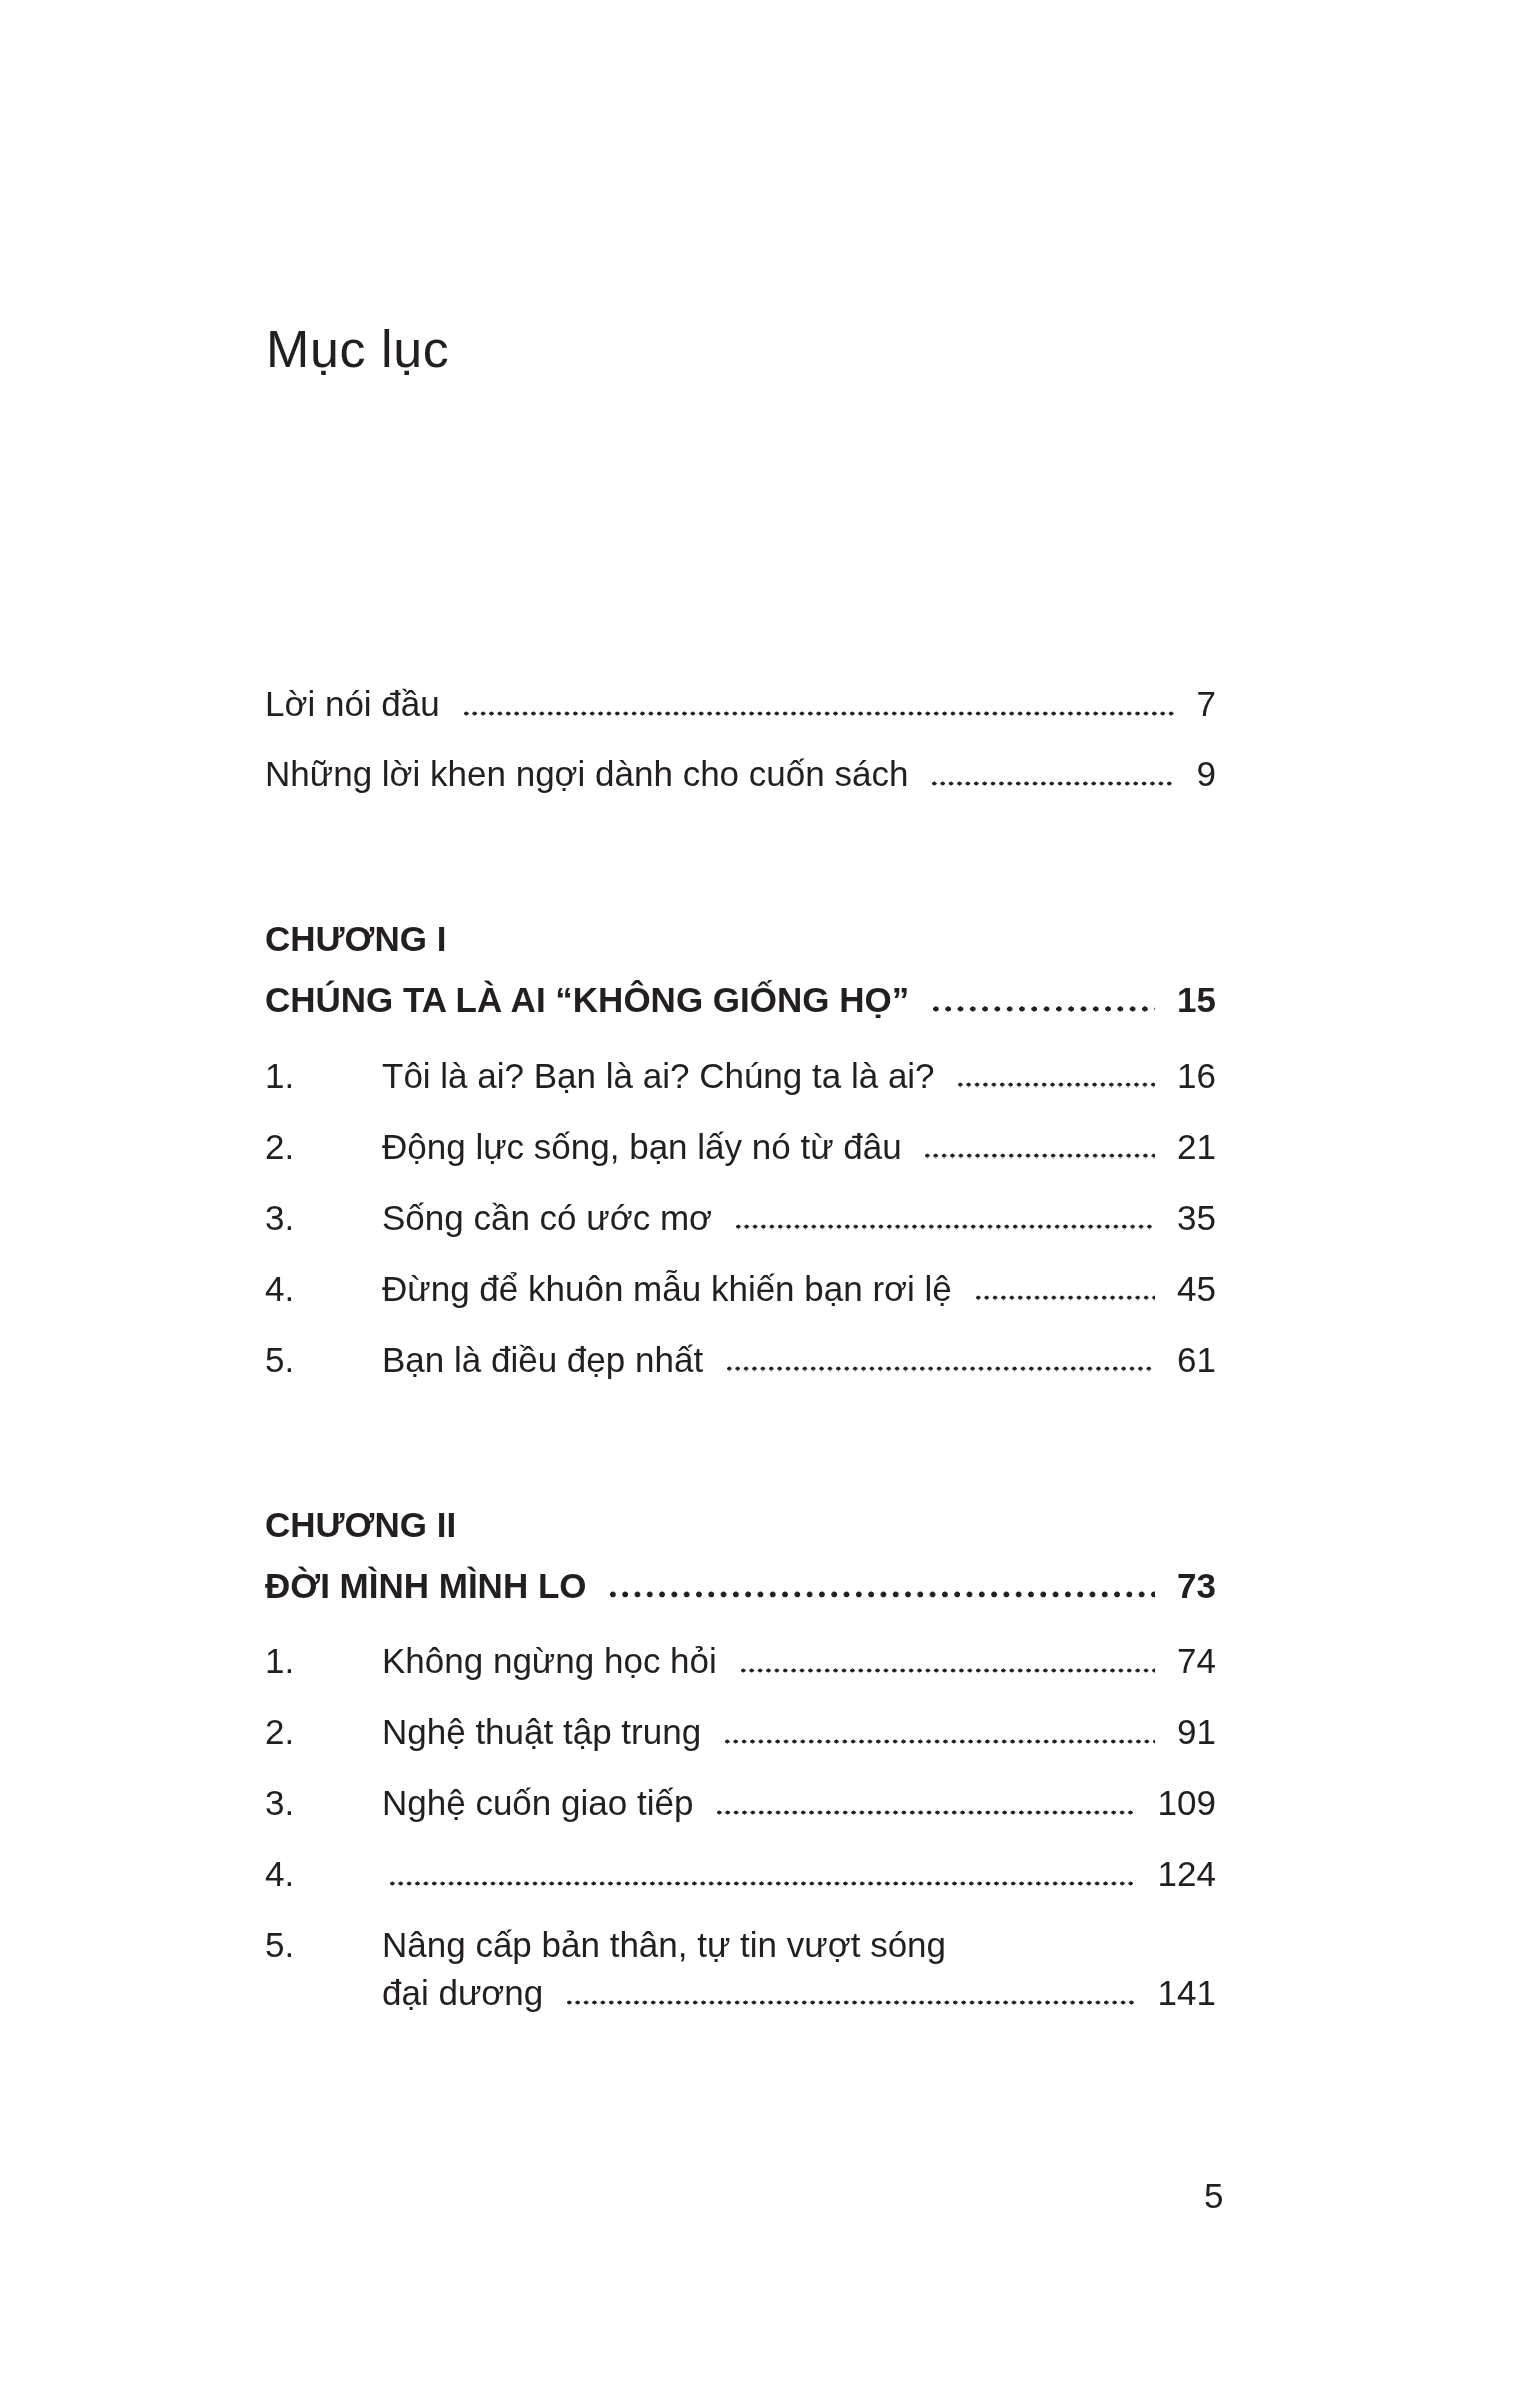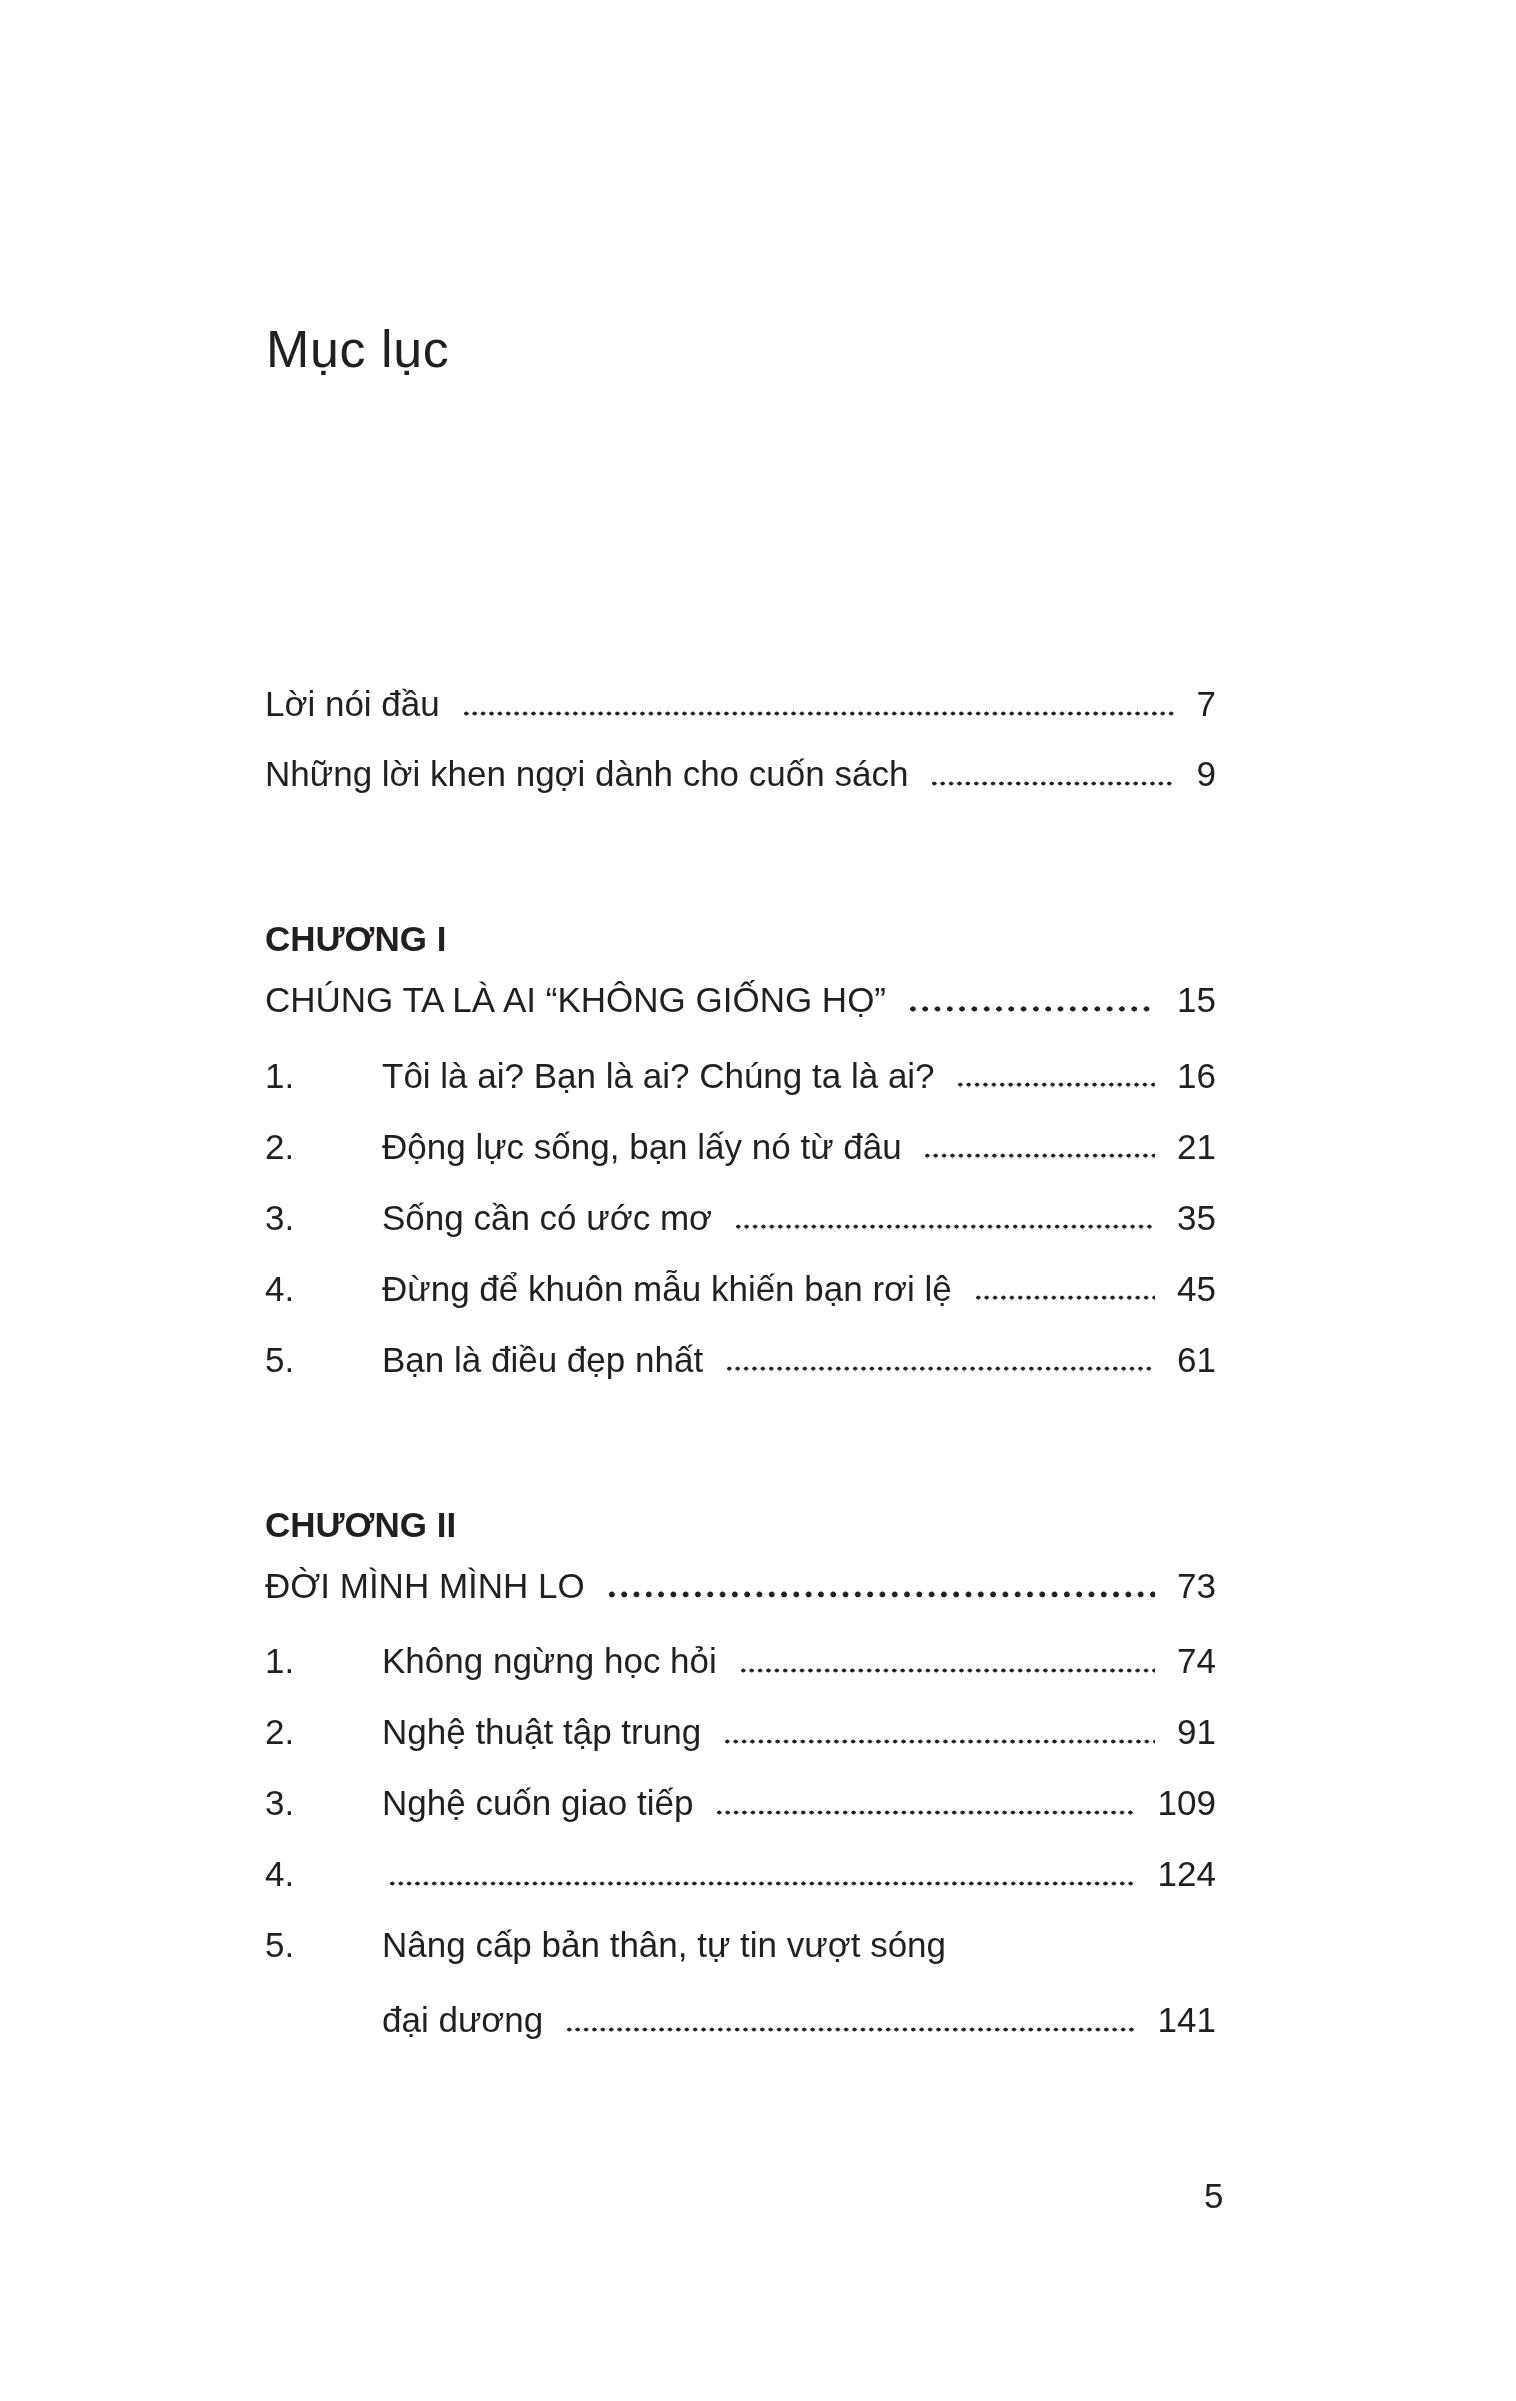--- a/index.html
+++ b/index.html
@@ -26,33 +26,33 @@
     gap:16px;
   }
   .num{flex:0 0 101px;}
   .label{flex:0 1 auto;}
   .leader{
     flex:1 1 auto;min-width:26px;height:5.2px;
     margin:0 3.9px 1.3px 7.8px;
     background:radial-gradient(circle at 2.3px 2.6px,#231f20 1.9px,transparent 2.3px) left bottom/8.4px 5.2px repeat-x;
   }
   .pg{padding-left:2.6px;}
-  .bold-row{font-weight:400;justify-content:center;}
+  .bold-row{font-weight:700;justify-content:center;}
   .bold-row .leader{
     height:6.5px;margin-bottom:0.6px;
     background:radial-gradient(circle at 2.9px 3.2px,#231f20 2.6px,transparent 3px) left bottom/12.3px 6.5px repeat-x;
   }
   .kicker-row{font-weight:700;}
   
   .mt38{margin-top:25px;}
   .mt145{margin-top:120px;}
   .mt25{margin-top:16px;}
   .mt47{margin-top:30.5px;}
   .mt40{margin-top:26px;}
-  .mt30{margin-top:30px;}
+  .mt30{margin-top:3px;}
   .pagenum{
     position:absolute;left:1204px;top:2173px;
     font-size:35px;line-height:45px;font-weight:400;
   }
 </style>
 </head>
 <body>
 
 <div class="page">
 

